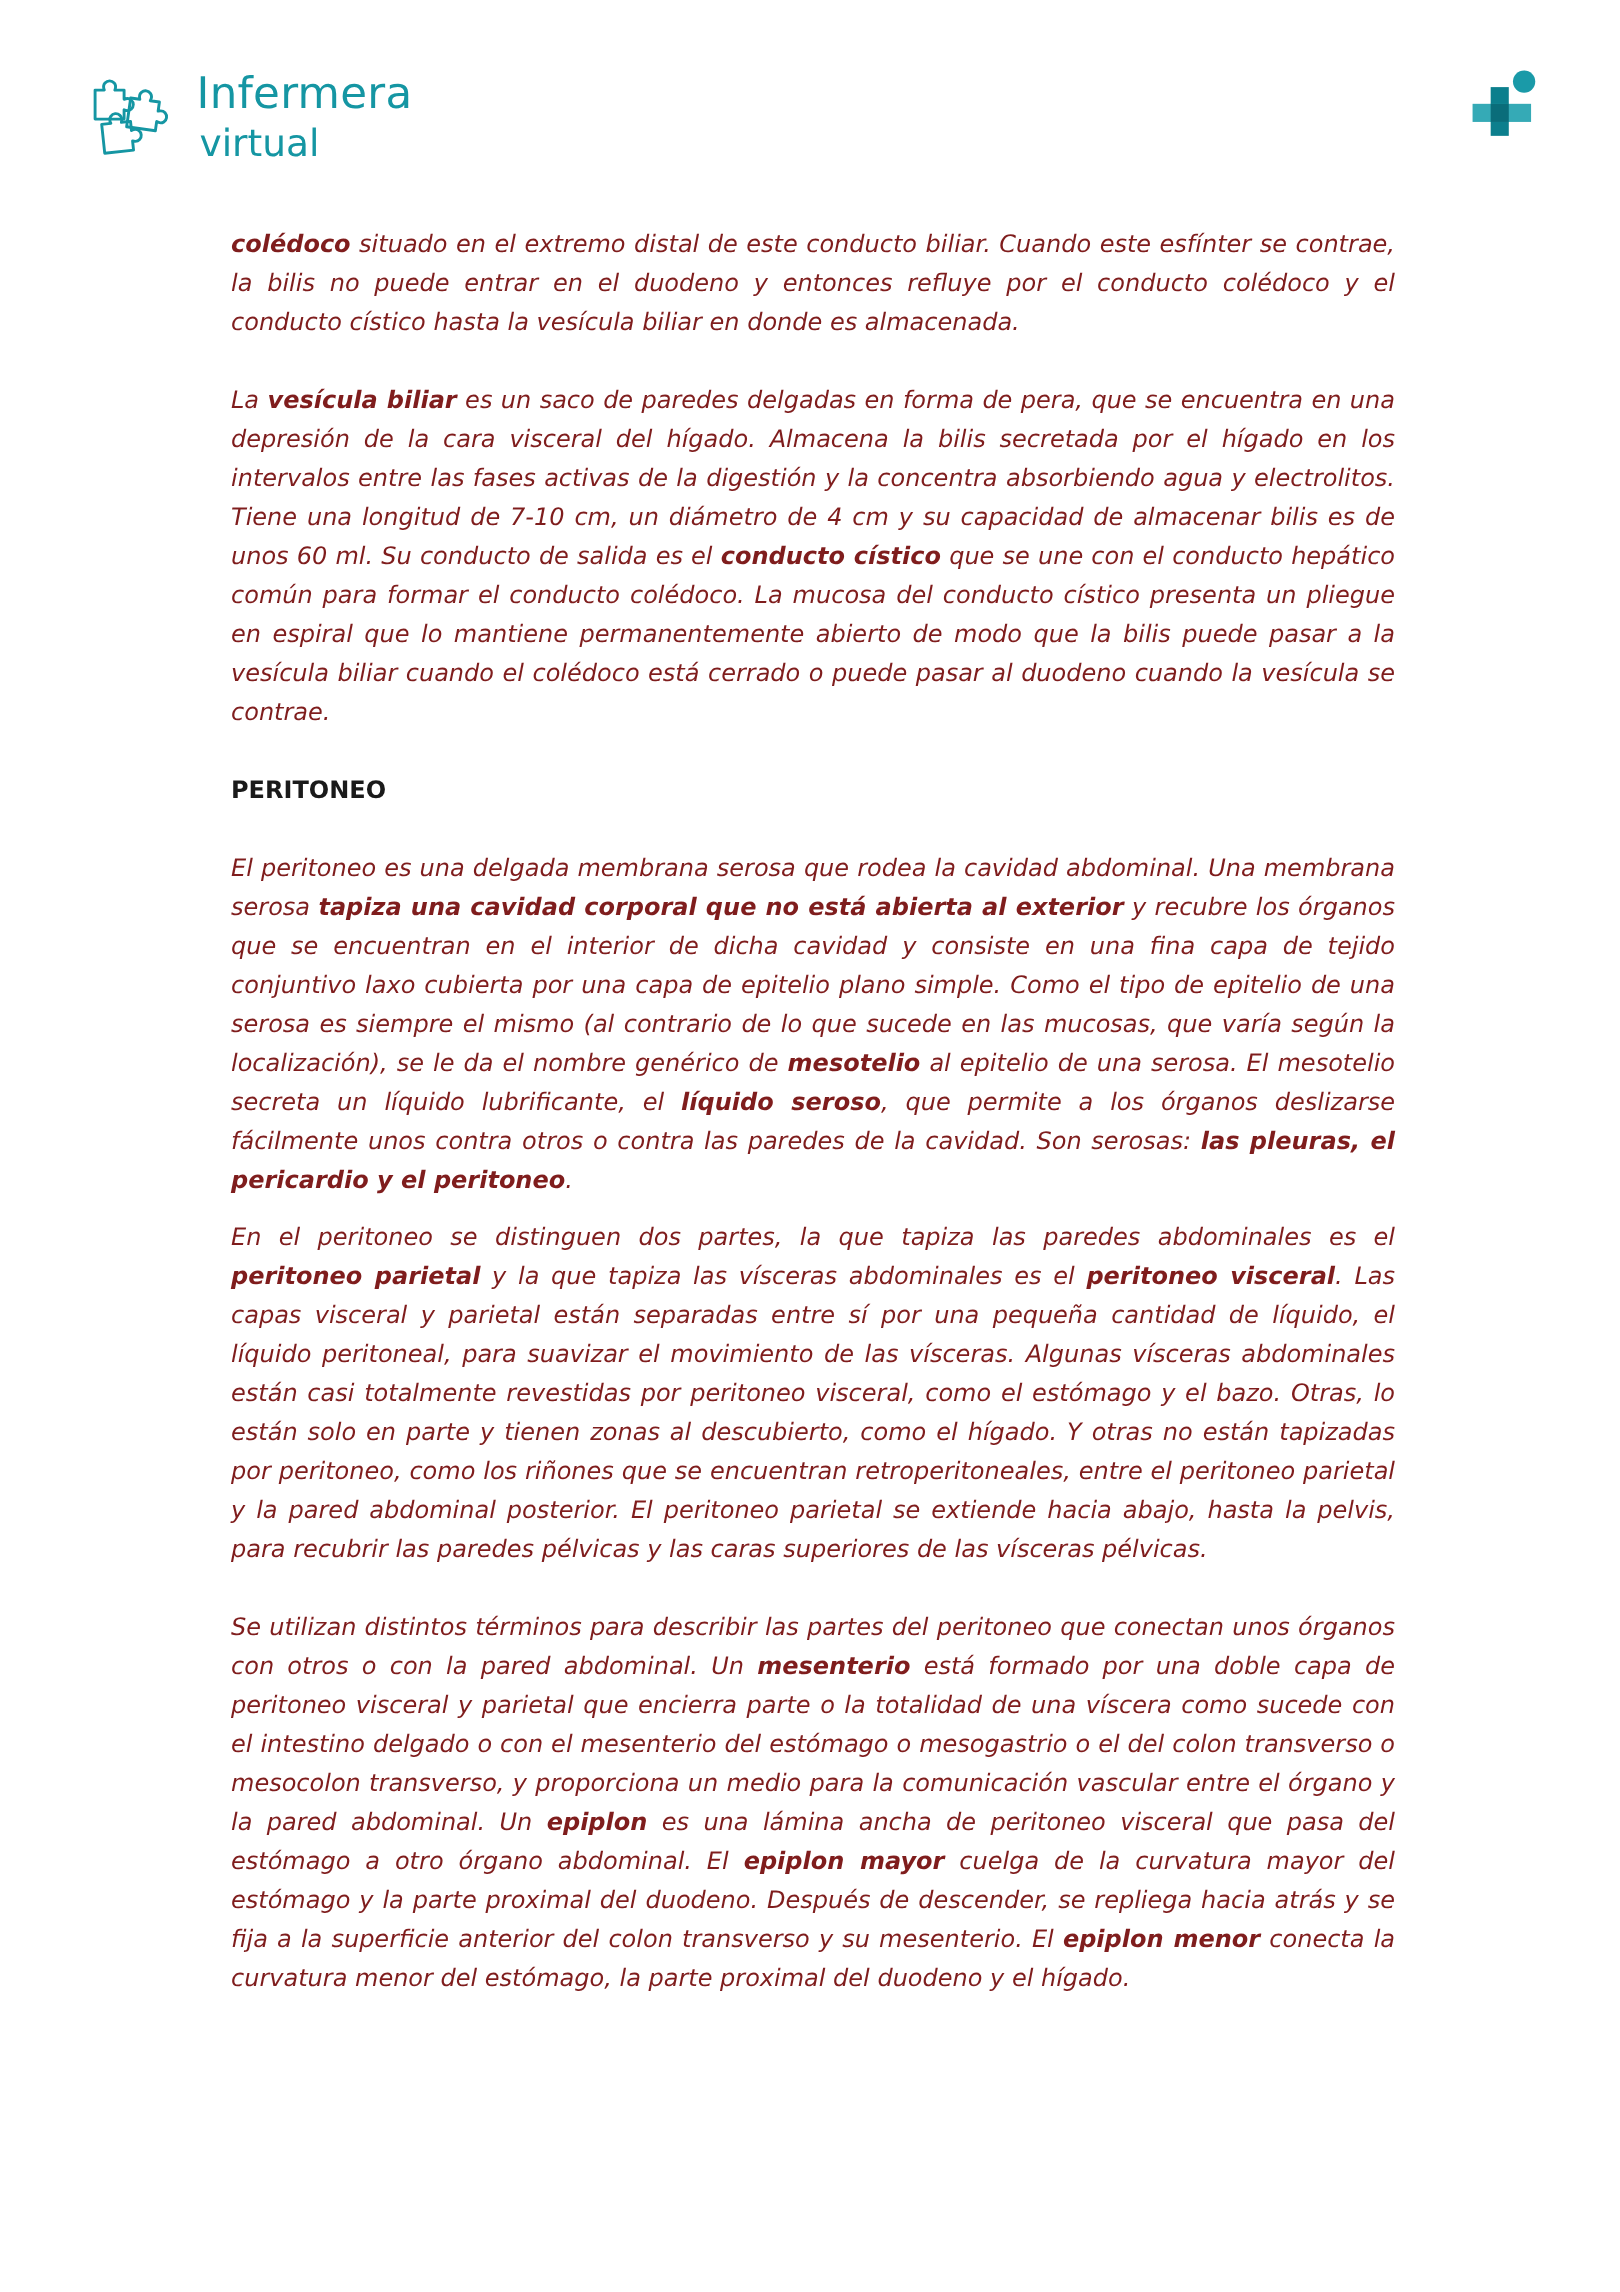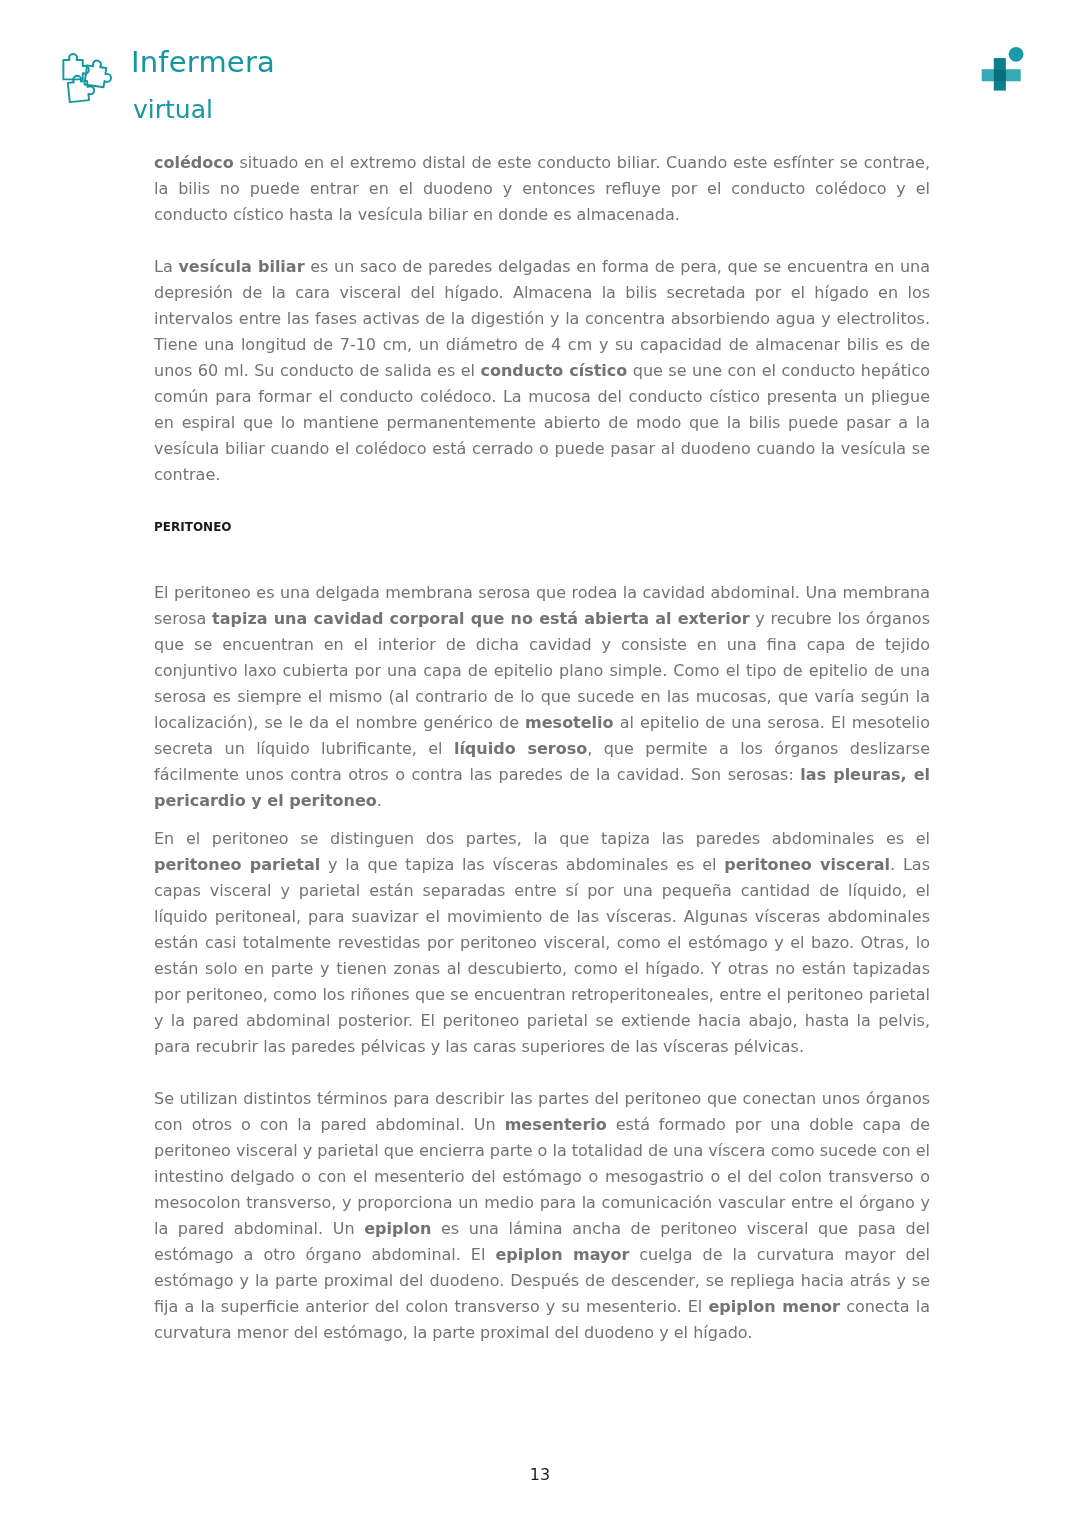--- a/index.html
+++ b/index.html
@@ -40,21 +40,21 @@
     padding-top: 2px;
   }
   .brand-line1 {
     font-size: 29px;
     color: #1596a3;
     letter-spacing: 0.2px;
   }
   .brand-line2 {
     font-size: 25px;
     color: #1596a3;
-    margin-top: 20px;
+    margin-top: 6px;
     margin-left: 2px;
   }
   .college {
     display: flex;
     align-items: flex-start;
     gap: 13px;
   }
   .college-icon svg { display: block; }
   .college-text {
     display: flex;
@@ -72,27 +72,28 @@
     position: absolute;
     top: 150px;
     left: 154px;
     width: 776px;
   }
   .doc-paragraph {
     margin: 0 0 26px 0;
     font-size: 16px;
     line-height: 26px;
     text-align: justify;
-    color: #737373;
+    color: #7f1d1d;
+    font-style: italic;
   }
   .doc-paragraph.tight-bottom { margin-bottom: 12px; }
   .doc-paragraph strong { font-weight: bold; }
   .doc-heading {
-    margin: 26px 0 40px 0;
-    font-size: 12px;
+    margin: 26px 0 26px 0;
+    font-size: 16px;
     line-height: 26px;
     font-weight: bold;
     color: #1a1a1a;
   }
 
   
   .footer {
     position: absolute;
     bottom: 44px;
     left: 0;
@@ -143,17 +144,14 @@
 
   <main class="content">
       <p class="doc-paragraph"><strong>colédoco</strong><span> situado en el extremo distal de este conducto biliar. Cuando este esfínter se contrae, la bilis no puede entrar en el duodeno y entonces refluye por el conducto colédoco y el conducto cístico hasta la vesícula biliar en donde es almacenada.</span></p>
       <p class="doc-paragraph"><span>La </span><strong>vesícula biliar</strong><span> es un saco de paredes delgadas en forma de pera, que se encuentra en una depresión de la cara visceral del hígado. Almacena la bilis secretada por el hígado en los intervalos entre las fases activas de la digestión y la concentra absorbiendo agua y electrolitos. Tiene una longitud de 7-10 cm, un diámetro de 4 cm y su capacidad de almacenar bilis es de unos 60 ml. Su conducto de salida es el </span><strong>conducto cístico</strong><span> que se une con el conducto hepático común para formar el conducto colédoco. La mucosa del conducto cístico presenta un pliegue en espiral que lo mantiene permanentemente abierto de modo que la bilis puede pasar a la vesícula biliar cuando el colédoco está cerrado o puede pasar al duodeno cuando la vesícula se contrae.</span></p>
       <h2 class="doc-heading">PERITONEO</h2>
       <p class="doc-paragraph tight-bottom"><span>El peritoneo es una delgada membrana serosa que rodea la cavidad abdominal. Una membrana serosa </span><strong>tapiza una cavidad corporal que no está abierta al exterior</strong><span> y recubre los órganos que se encuentran en el interior de dicha cavidad y consiste en una fina capa de tejido conjuntivo laxo cubierta por una capa de epitelio plano simple. Como el tipo de epitelio de una serosa es siempre el mismo (al contrario de lo que sucede en las mucosas, que varía según la localización), se le da el nombre genérico de </span><strong>mesotelio</strong><span> al epitelio de una serosa. El mesotelio secreta un líquido lubrificante, el </span><strong>líquido seroso</strong><span>, que permite a los órganos deslizarse fácilmente unos contra otros o contra las paredes de la cavidad. Son serosas: </span><strong>las pleuras, el pericardio y el peritoneo</strong><span>.</span></p>
       <p class="doc-paragraph"><span>En el peritoneo se distinguen dos partes, la que tapiza las paredes abdominales es el </span><strong>peritoneo parietal</strong><span> y la que tapiza las vísceras abdominales es el </span><strong>peritoneo visceral</strong><span>. Las capas visceral y parietal están separadas entre sí por una pequeña cantidad de líquido, el líquido peritoneal,  para suavizar el movimiento de las vísceras. Algunas vísceras abdominales están casi totalmente revestidas por peritoneo visceral, como el estómago y el bazo. Otras, lo están solo en parte y tienen zonas al descubierto, como el hígado. Y otras no están tapizadas por peritoneo, como los riñones que se encuentran retroperitoneales, entre el peritoneo parietal y la pared abdominal posterior. El peritoneo parietal se extiende hacia abajo, hasta la pelvis, para recubrir las paredes pélvicas y las caras superiores de las vísceras pélvicas.</span></p>
       <p class="doc-paragraph"><span>Se utilizan distintos términos para describir las partes del peritoneo que conectan unos órganos con otros o con la pared abdominal. Un </span><strong>mesenterio</strong><span> está formado por una doble capa de peritoneo visceral y parietal que encierra parte o la totalidad de una víscera como sucede con el intestino delgado o con el mesenterio del estómago o mesogastrio o el del colon transverso o mesocolon transverso, y proporciona un medio para la comunicación vascular entre el órgano y la pared abdominal. Un </span><strong>epiplon</strong><span> es una lámina ancha de peritoneo visceral que pasa del estómago a otro órgano abdominal. El </span><strong>epiplon mayor</strong><span> cuelga de la curvatura mayor del estómago y la parte proximal del duodeno. Después de descender, se repliega hacia atrás y se fija a la superficie anterior del colon transverso y su mesenterio. El </span><strong>epiplon menor</strong><span> conecta la curvatura menor del estómago, la parte proximal del duodeno y el hígado.</span></p>
     </main>
 
-  <footer class="footer">
-    <span>13</span>
-  </footer>
 
 </div>
 
 </body></html>

